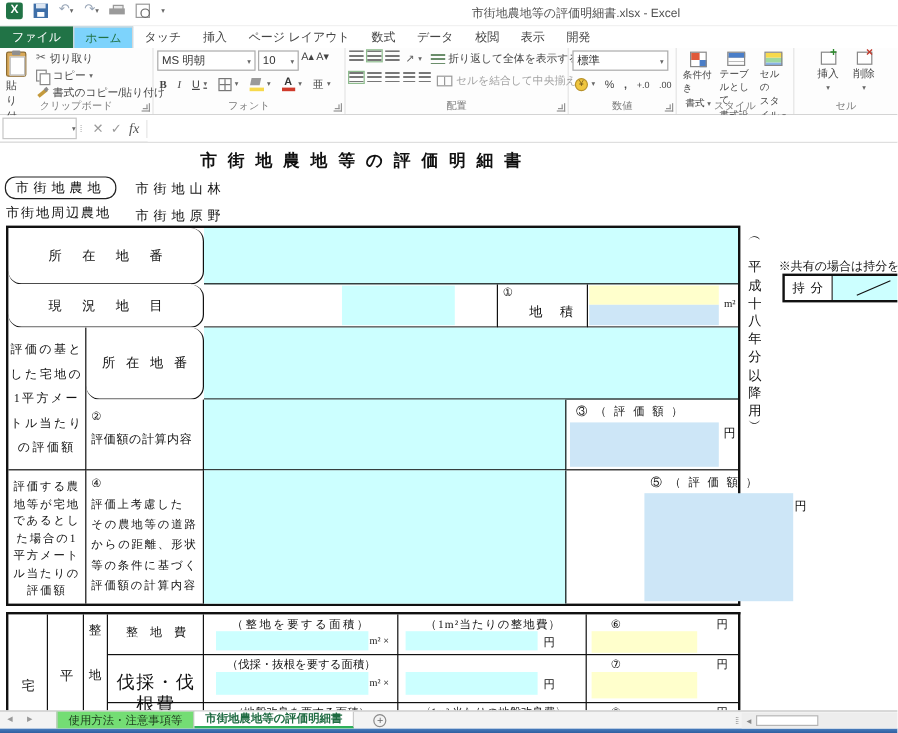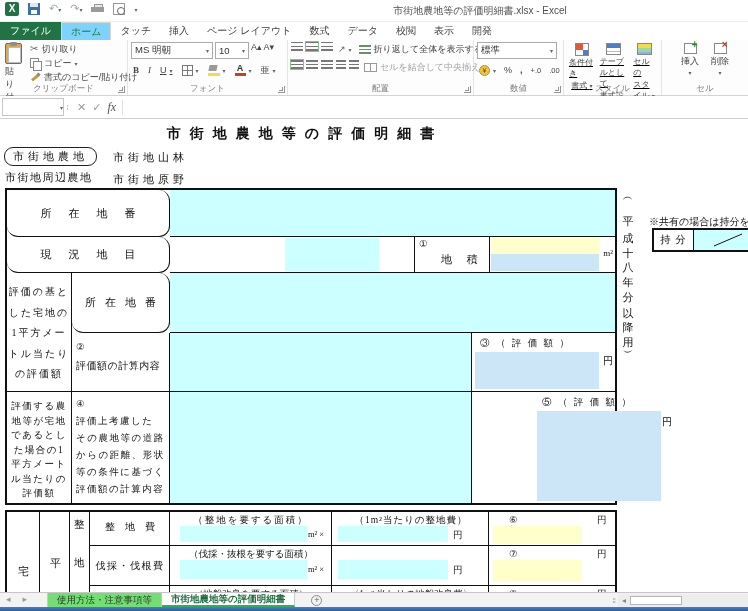--- a/index.html
+++ b/index.html
@@ -282,21 +282,21 @@
           </span>
         <span class="sbtn">%</span>
         <span class="sbtn" style="font-weight:bold;">,</span>
         <span class="sbtn" style="font-size:7.5px;">+.0</span>
         <span class="sbtn" style="font-size:7.5px;">.00</span>
       </div>
       <div class="glabel">数値</div>
       <div class="launcher"></div>
     </div>
 
-    <div class="rgroup" style="width:98px;text-decoration:underline;">
+    <div class="rgroup" style="width:98px;">
       <div style="display:flex;gap:1px;">
         <div class="vbtn" style="width:31px;font-size:8px;">
           <span class="mi ic-cond"></span>
           <span>条件付き</span>
           <span><span>書式</span> <span class="car">▾</span></span>
         </div>
         <div class="vbtn" style="width:34px;font-size:8px;">
           <span class="mi ic-tbl"></span>
           <span>テーブルとして</span>
           <span><span>書式設定</span> <span class="car">▾</span></span>
@@ -447,21 +447,21 @@
       <span class="cell ctr sm" style="left:166px;top:2px;width:156px;letter-spacing:2px;">（整地を要する面積）</span>
       <div class="cell cyan" style="left:173px;top:14px;width:127px;height:16px;"></div>
       <span class="cell" style="left:301px;top:17px;font-size:8.5px;">m² ×</span>
       <span class="cell ctr sm" style="left:328px;top:2px;width:152px;letter-spacing:1px;">（1m²当たりの整地費）</span>
       <div class="cell cyan" style="left:331px;top:14px;width:110px;height:16px;"></div>
       <span class="cell sm" style="left:446px;top:17px;">円</span>
       <span class="cell sm" style="left:502px;top:2px;">⑥</span>
       <span class="cell sm" style="left:590px;top:2px;">円</span>
       <div class="cell yel" style="left:486px;top:14px;width:88px;height:18px;"></div>
 
-      <span class="cell ctr" style="left:83px;top:47px;width:80px;font-size:10px;letter-spacing:1.5px;">伐採・伐根費</span>
+      <span class="cell ctr" style="left:83px;top:47px;width:80px;font-size:15px;letter-spacing:1.5px;">伐採・伐根費</span>
       <span class="cell ctr sm" style="left:166px;top:36px;width:156px;">（伐採・抜根を要する面積）</span>
       <div class="cell cyan" style="left:173px;top:48px;width:127px;height:19px;"></div>
       <span class="cell" style="left:301px;top:52px;font-size:8.5px;">m² ×</span>
       <div class="cell cyan" style="left:331px;top:48px;width:110px;height:19px;"></div>
       <span class="cell sm" style="left:446px;top:52px;">円</span>
       <span class="cell sm" style="left:502px;top:36px;">⑦</span>
       <span class="cell sm" style="left:590px;top:36px;">円</span>
       <div class="cell yel" style="left:486px;top:48px;width:88px;height:22px;"></div>
 
       <span class="cell ctr sm" style="left:166px;top:76px;width:156px;">（地盤改良を要する面積）</span>

